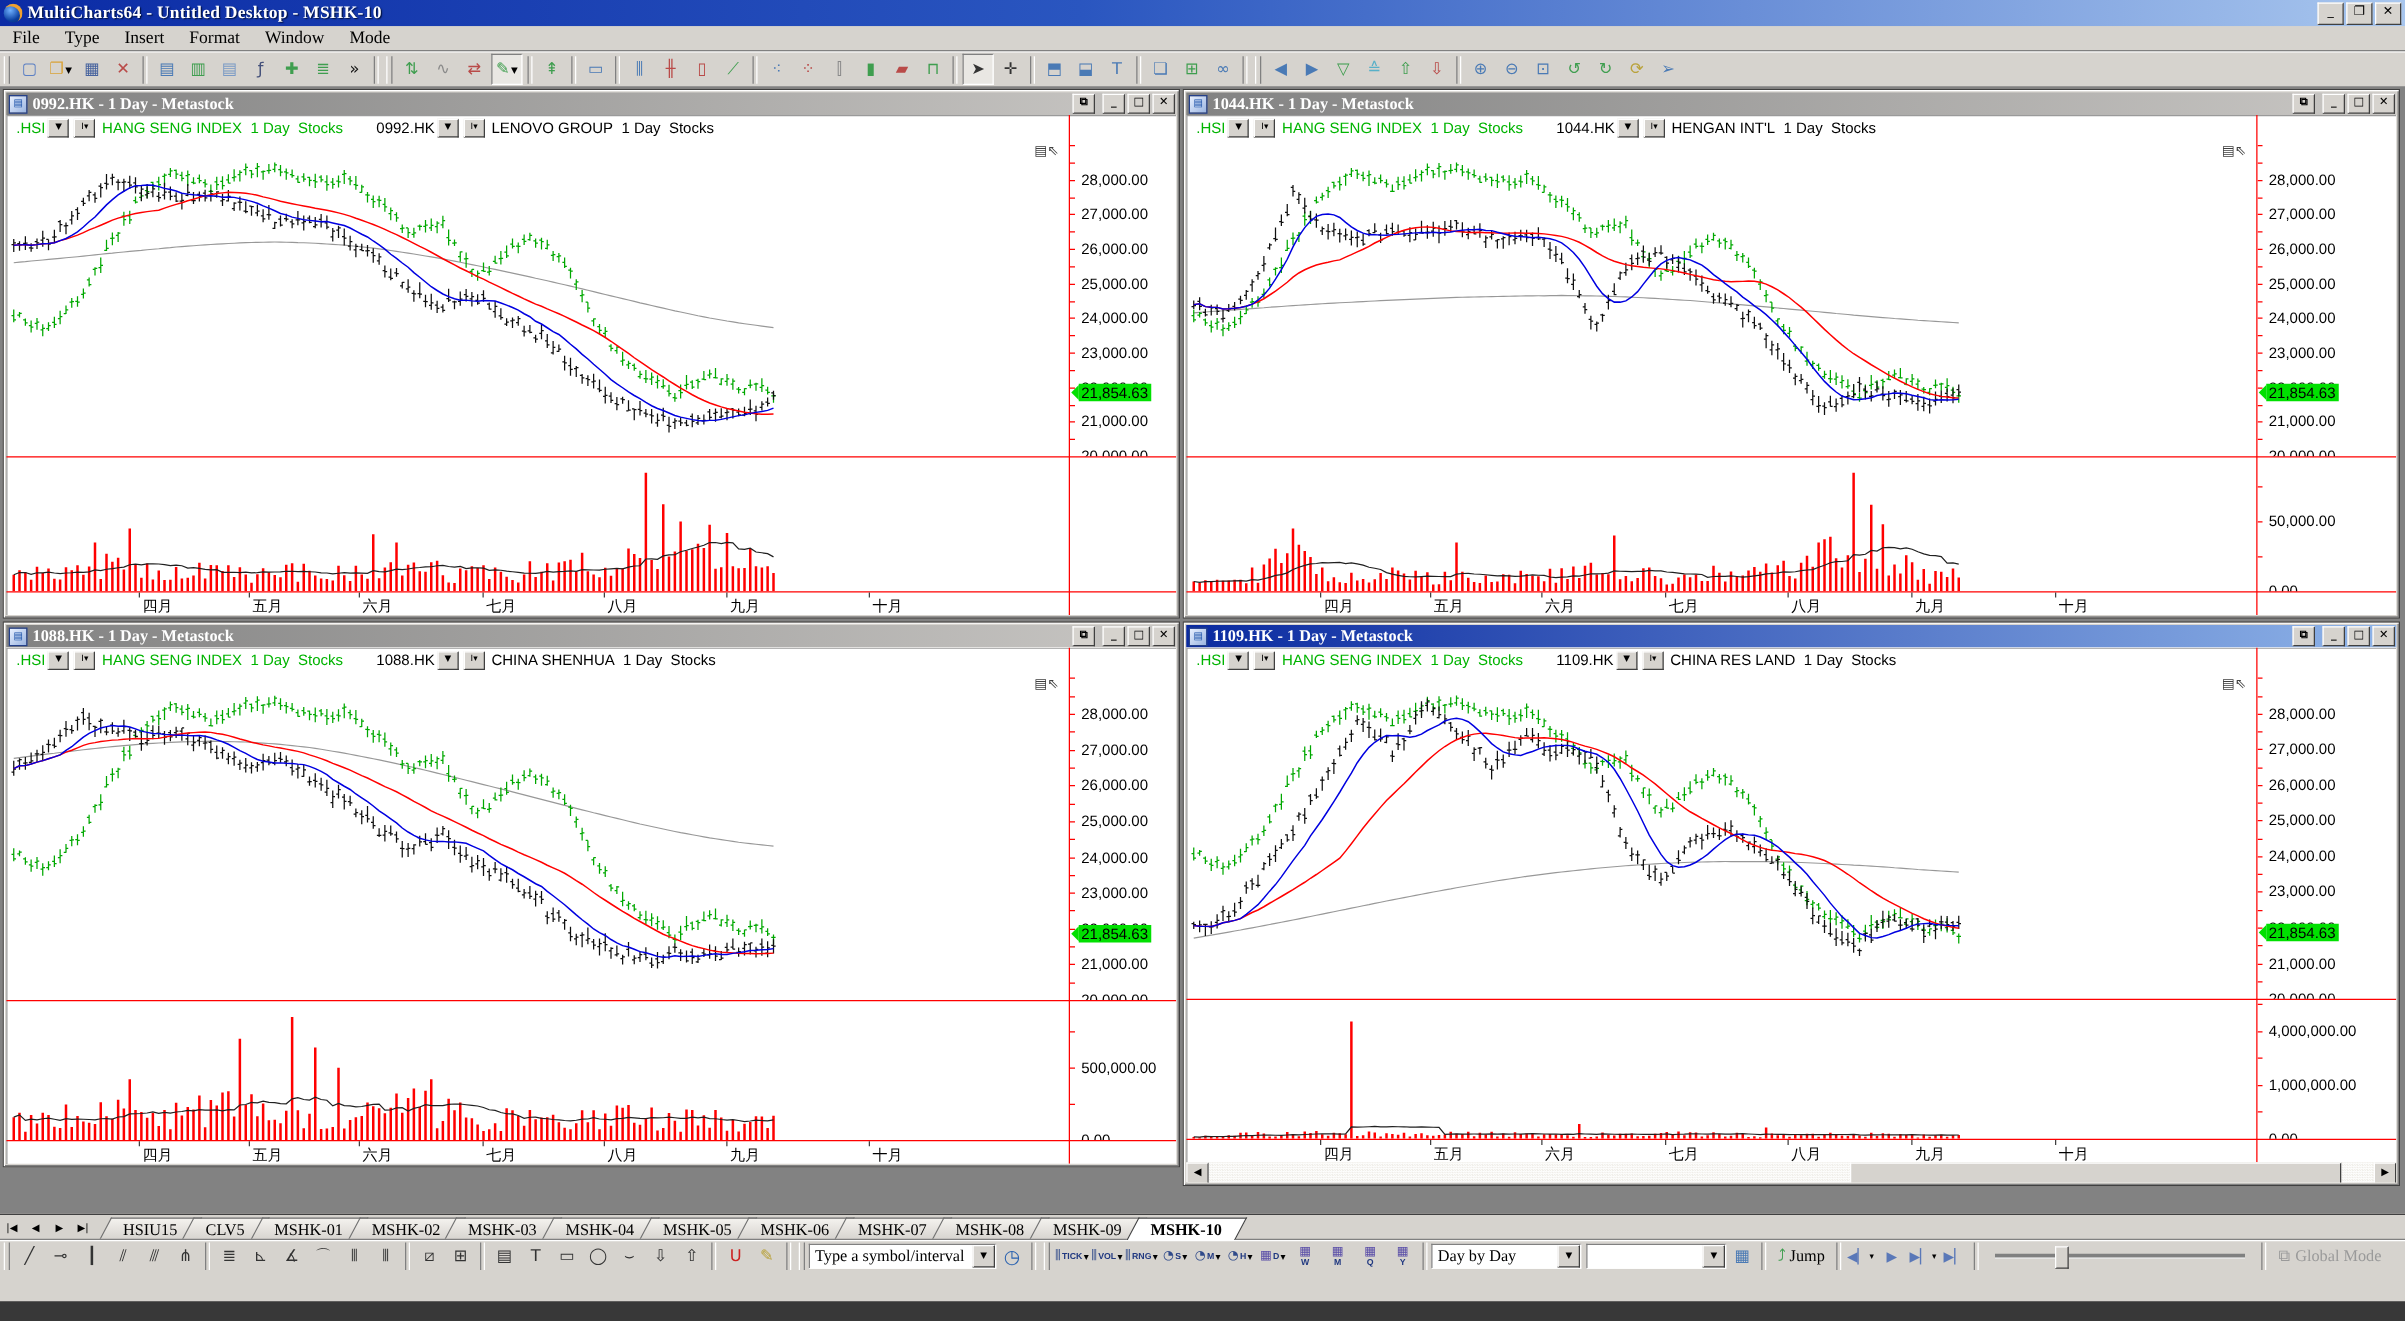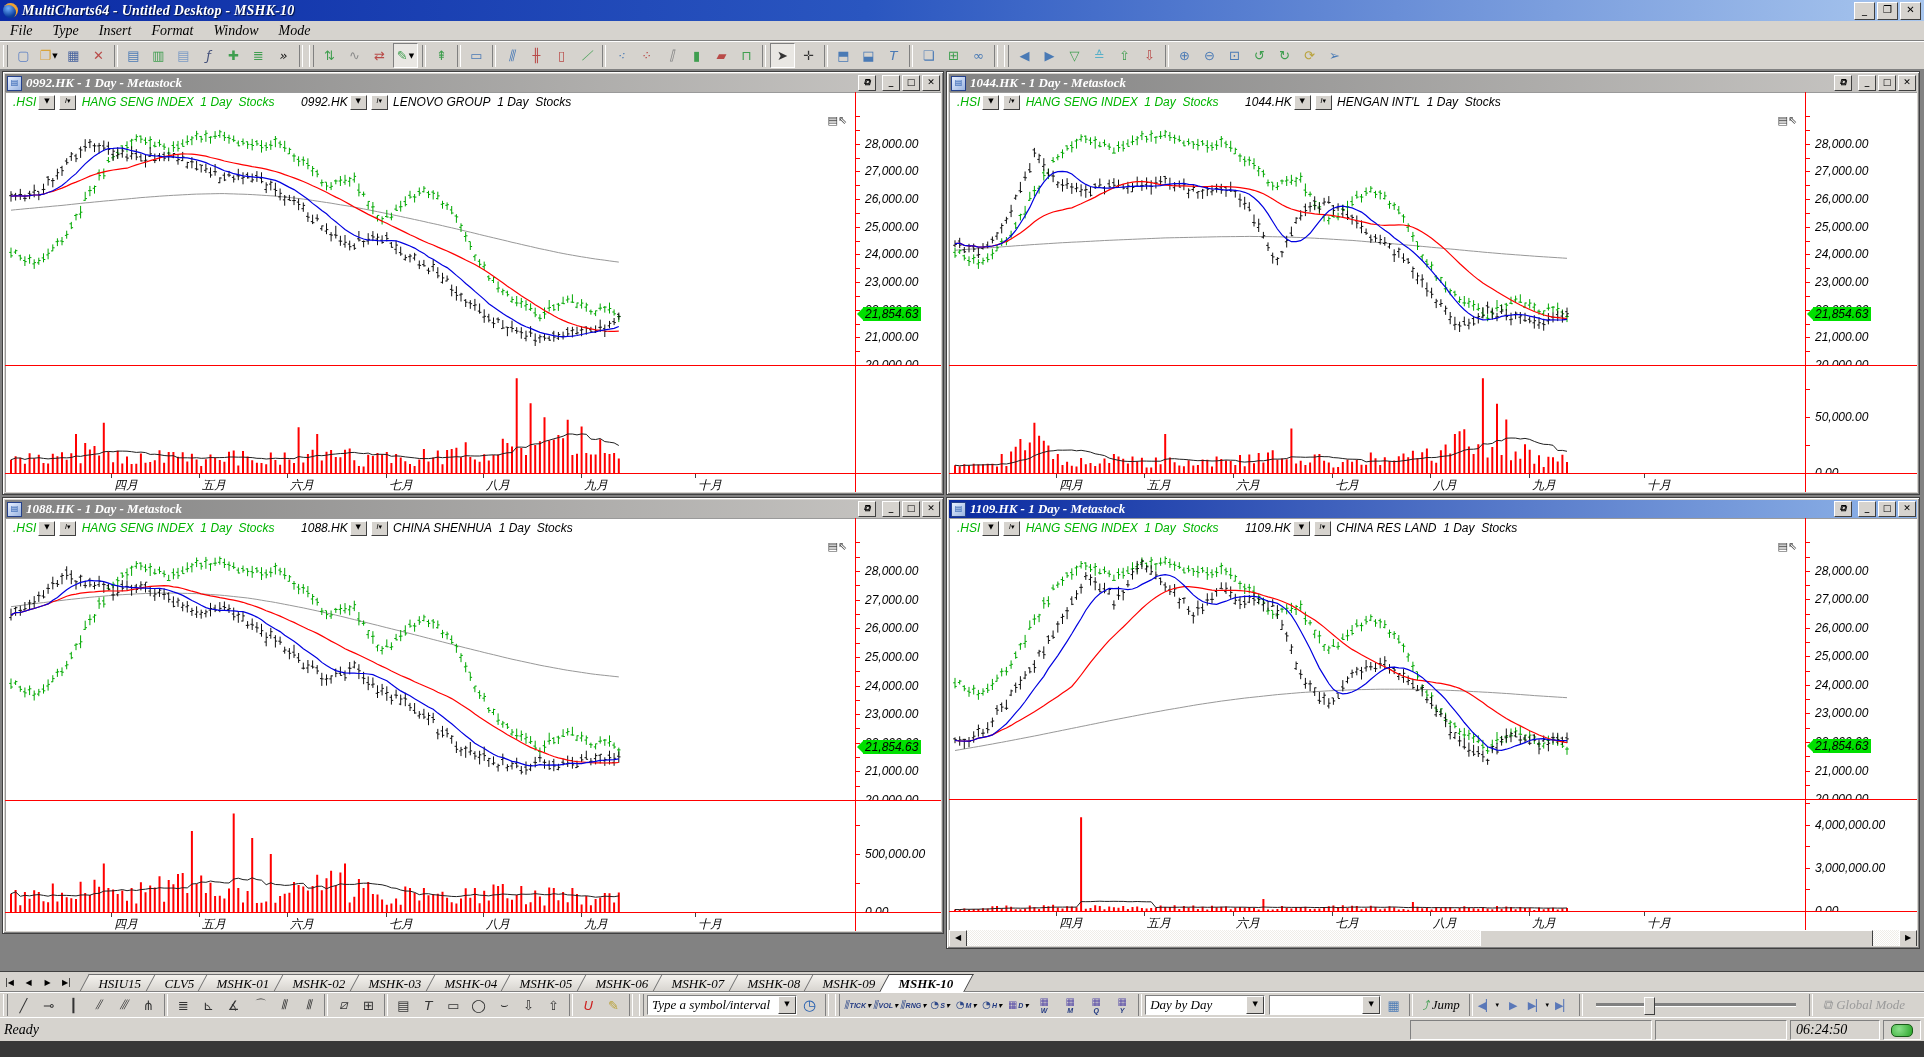--- a/index.html
+++ b/index.html
@@ -1,17 +1,17 @@
 <!DOCTYPE html>
 <html><head>
 <meta charset="utf-8">
 <style>
   html,body{margin:0;padding:0;background:#202020;}
   #root{position:relative;width:1924px;height:1057px;background:#d6d3ce;overflow:hidden;
-        font-family:"Liberation Serif",serif;font-style:italic;-webkit-font-smoothing:none;}
+        font-family:"Liberation Serif",serif;-webkit-font-smoothing:none;}
   
   #titlebar{position:absolute;left:0;top:0;width:1924px;height:21px;
     background:linear-gradient(90deg,#0b2ba5,#2a56c0 45%,#a8c6ee);display:flex;align-items:center;color:#fff;}
   #app-icon{width:15px;height:15px;margin:0 4px 0 3px;border-radius:50%;
     background:radial-gradient(circle at 35% 35%,#6fb0ff,#0a3fa0 60%,#062a70);box-shadow:inset -2px 2px 0 #f0a030;}
   #title-text{font-weight:bold;font-size:14px;letter-spacing:.2px;text-shadow:1px 1px 1px #00113f;}
   .winbtn{width:19px;height:16px;background:#d6d3ce;border:1px solid;border-color:#fff #404040 #404040 #fff;
     font-family:"DejaVu Sans",sans-serif;font-size:10px;line-height:13px;text-align:center;color:#000;margin-left:2px;}
   #title-buttons{margin-left:auto;margin-right:3px;display:flex;}
   
@@ -604,21 +604,21 @@
               <div class="scale-label" style="top: 254px;">20,000.00</div>
               <div class="price-tag" style="top: 201.1px;">21,854.63</div>
             </div>
             <div class="scale-pane" style="top: 283px; height: 110px;">
               <div class="scale-tick" style="top: 88.4px;"></div>
               <div class="scale-tick" style="top: 66.9px;"></div>
               <div class="scale-tick" style="top: 45.3px;"></div>
               <div class="scale-tick" style="top: 23.7px;"></div>
               <div class="scale-tick" style="top: 2.2px;"></div>
               <div class="scale-label" style="top: 16.7px;">4,000,000.00</div>
-              <div class="scale-label" style="top: 59.9px;">3,000,000.00</div>
+              <div class="scale-label" style="top: 59.9px;">1,000,000.00</div>
               <div class="scale-label" style="top: 103px;">0.00</div>
             </div>
           </div>
           <div class="dw-icon" style="left: 826px; top: 22px;">▤⇖</div>
           <div class="h-scroll" style="left: 0px; top: 412px; width: 968px;">
             <div class="sb-btn">◀</div>
             <div class="sb-track">
               <div class="sb-thumb" style="left: 55%; width: 42%;"></div>
             </div>
             <div class="sb-btn">▶</div>
@@ -842,27 +842,14 @@
       <div class="slider-track" style="margin: 0px 10px;">
         <div class="slider-thumb" style="left: 24%;"></div>
       </div>
       <div class="tsep"></div>
       <div class="tbtn" style="width: auto; padding: 0px 6px;">
         <span style="color: rgb(154, 154, 154); margin-right: 4px;">⧉</span>
         <span style="color: rgb(154, 154, 154); font-family: &quot;Liberation Serif&quot;, serif; font-size: 13px;">Global Mode</span>
       </div>
     </div>
 
-  <div id="statusbar">
-    <span style="margin-left:4px;">Ready</span>
-    <div style="margin-left:auto;display:flex;align-items:center;margin-right:3px;">
-      <div class="sb-panel" style="width:230px;"></div>
-      <div class="sb-panel" style="width:120px;"></div>
-      <div class="sb-panel" style="width:78px;">
-        <span>06:24:50</span>
-      </div>
-      <div class="sb-panel" style="width:26px;justify-content:center;">
-        <div class="indicator"></div>
-      </div>
-    </div>
-  </div>
   <div id="bottom-strip"></div>
 </div>
 
 </body></html>

